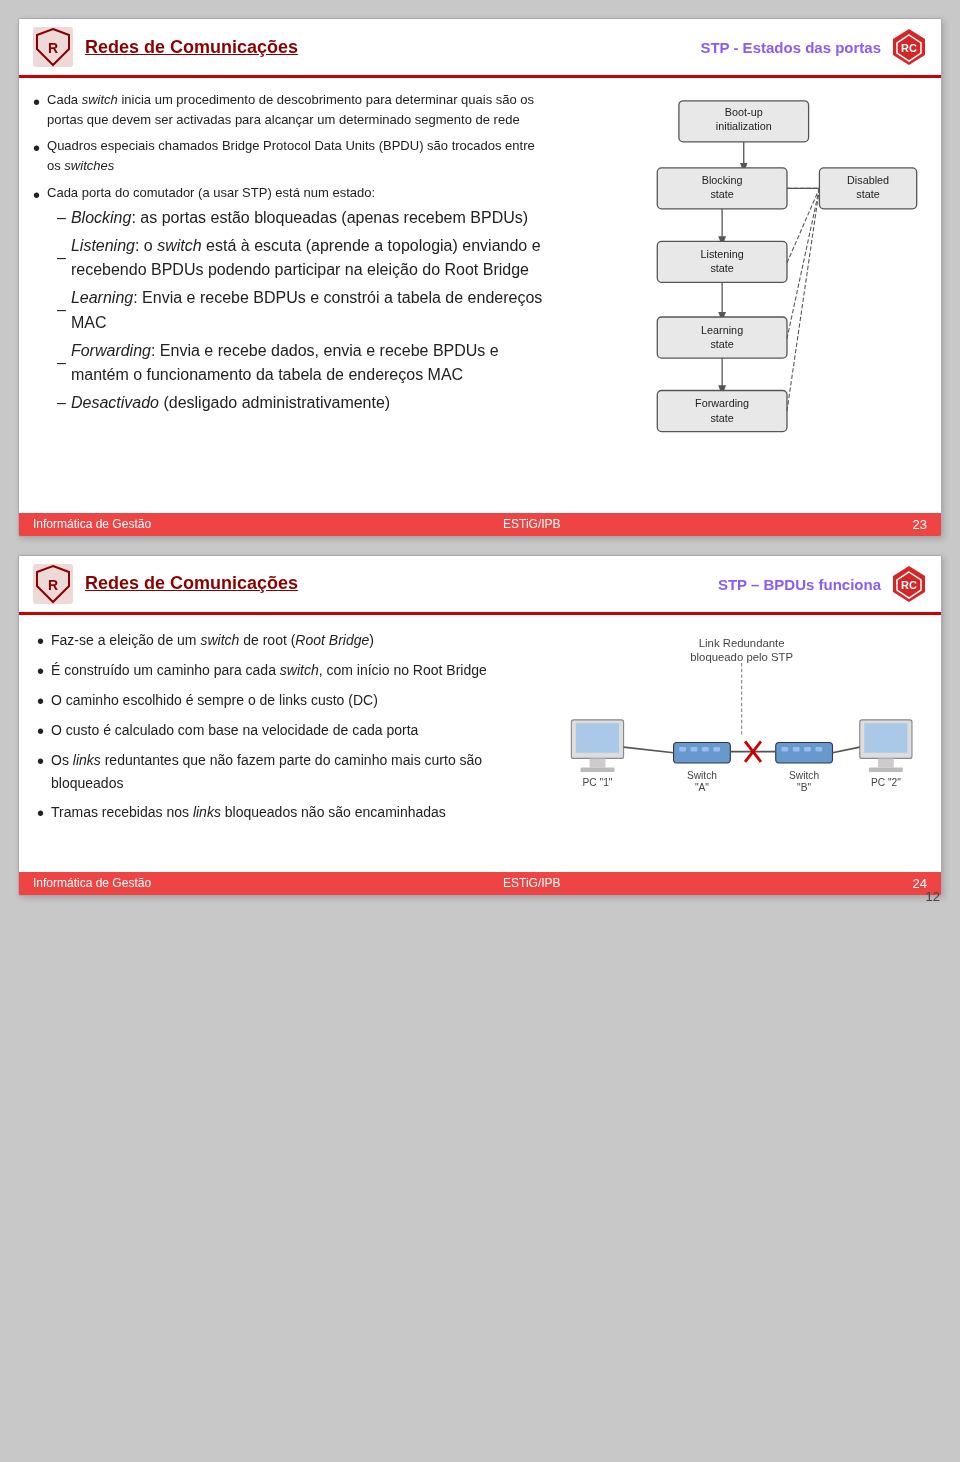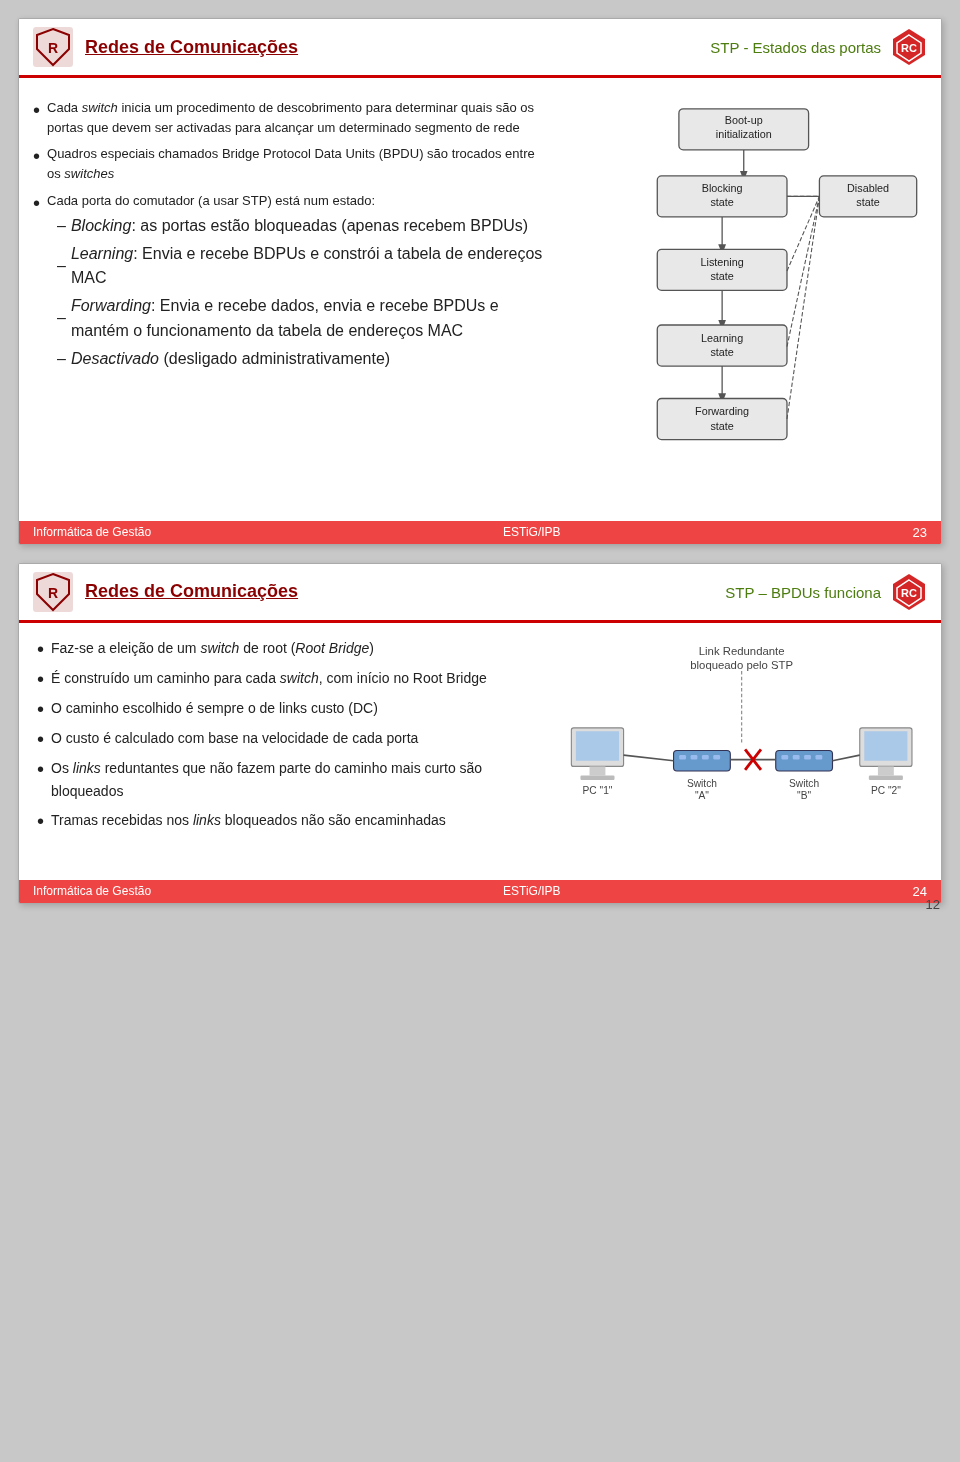--- a/index.html
+++ b/index.html
@@ -41,22 +41,22 @@
       font-weight: bold;
       color: #8b0000;
       text-decoration: underline;
     }
     .slide-header .header-subtitle {
       position: absolute;
       right: 60px;
       top: 50%;
       transform: translateY(-50%);
       font-size: 15px;
-      font-weight: normal;
-      color: #4d7c0f;
+      font-weight: bold;
+      color: #8b5cf6;
     }
     .slide-header .header-icon {
       position: absolute;
       right: 10px;
       top: 6px;
     }
 
     
     .slide-footer {
       background: #ef4444;
@@ -66,21 +66,20 @@
       padding: 4px 14px;
       color: #fff;
       font-size: 12px;
     }
 
     
     .slide-body {
       padding: 12px 14px;
       display: flex;
       gap: 12px;
-      margin-top: 8px;
     }
     .slide-body-left {
       flex: 1.4;
       font-size: 13px;
       color: #222;
       line-height: 1.55;
     }
     .slide-body-right {
       flex: 1;
       display: flex;
@@ -206,20 +205,23 @@
         </li>
         <li>
           <span>Quadros especiais chamados Bridge Protocol Data Units (BPDU) são trocados entre os <em class="italic-word">switches</em></span>
         </li>
         <li>
           <span>
             Cada porta do comutador (a usar STP) está num estado:
             <ul class="dash-list">
               <li>
                   <span><em class="italic-word">Blocking</em>: as portas estão bloqueadas (apenas recebem BPDUs)</span>
+                </li>
+              <li>
+                  <span><em class="italic-word">Listening</em>: o <em class="italic-word">switch</em> está à escuta (aprende a topologia) enviando e recebendo BPDUs podendo participar na eleição do Root Bridge</span>
                 </li>
               <li>
                   <span><em class="italic-word">Learning</em>: Envia e recebe BDPUs e constrói a tabela de endereços MAC</span>
                 </li>
               <li>
                   <span><em class="italic-word">Forwarding</em>: Envia e recebe dados, envia e recebe BPDUs e mantém o funcionamento da tabela de endereços MAC</span>
                 </li>
               <li>
                   <span><em class="italic-word">Desactivado</em> (desligado administrativamente)</span>
                 </li>

